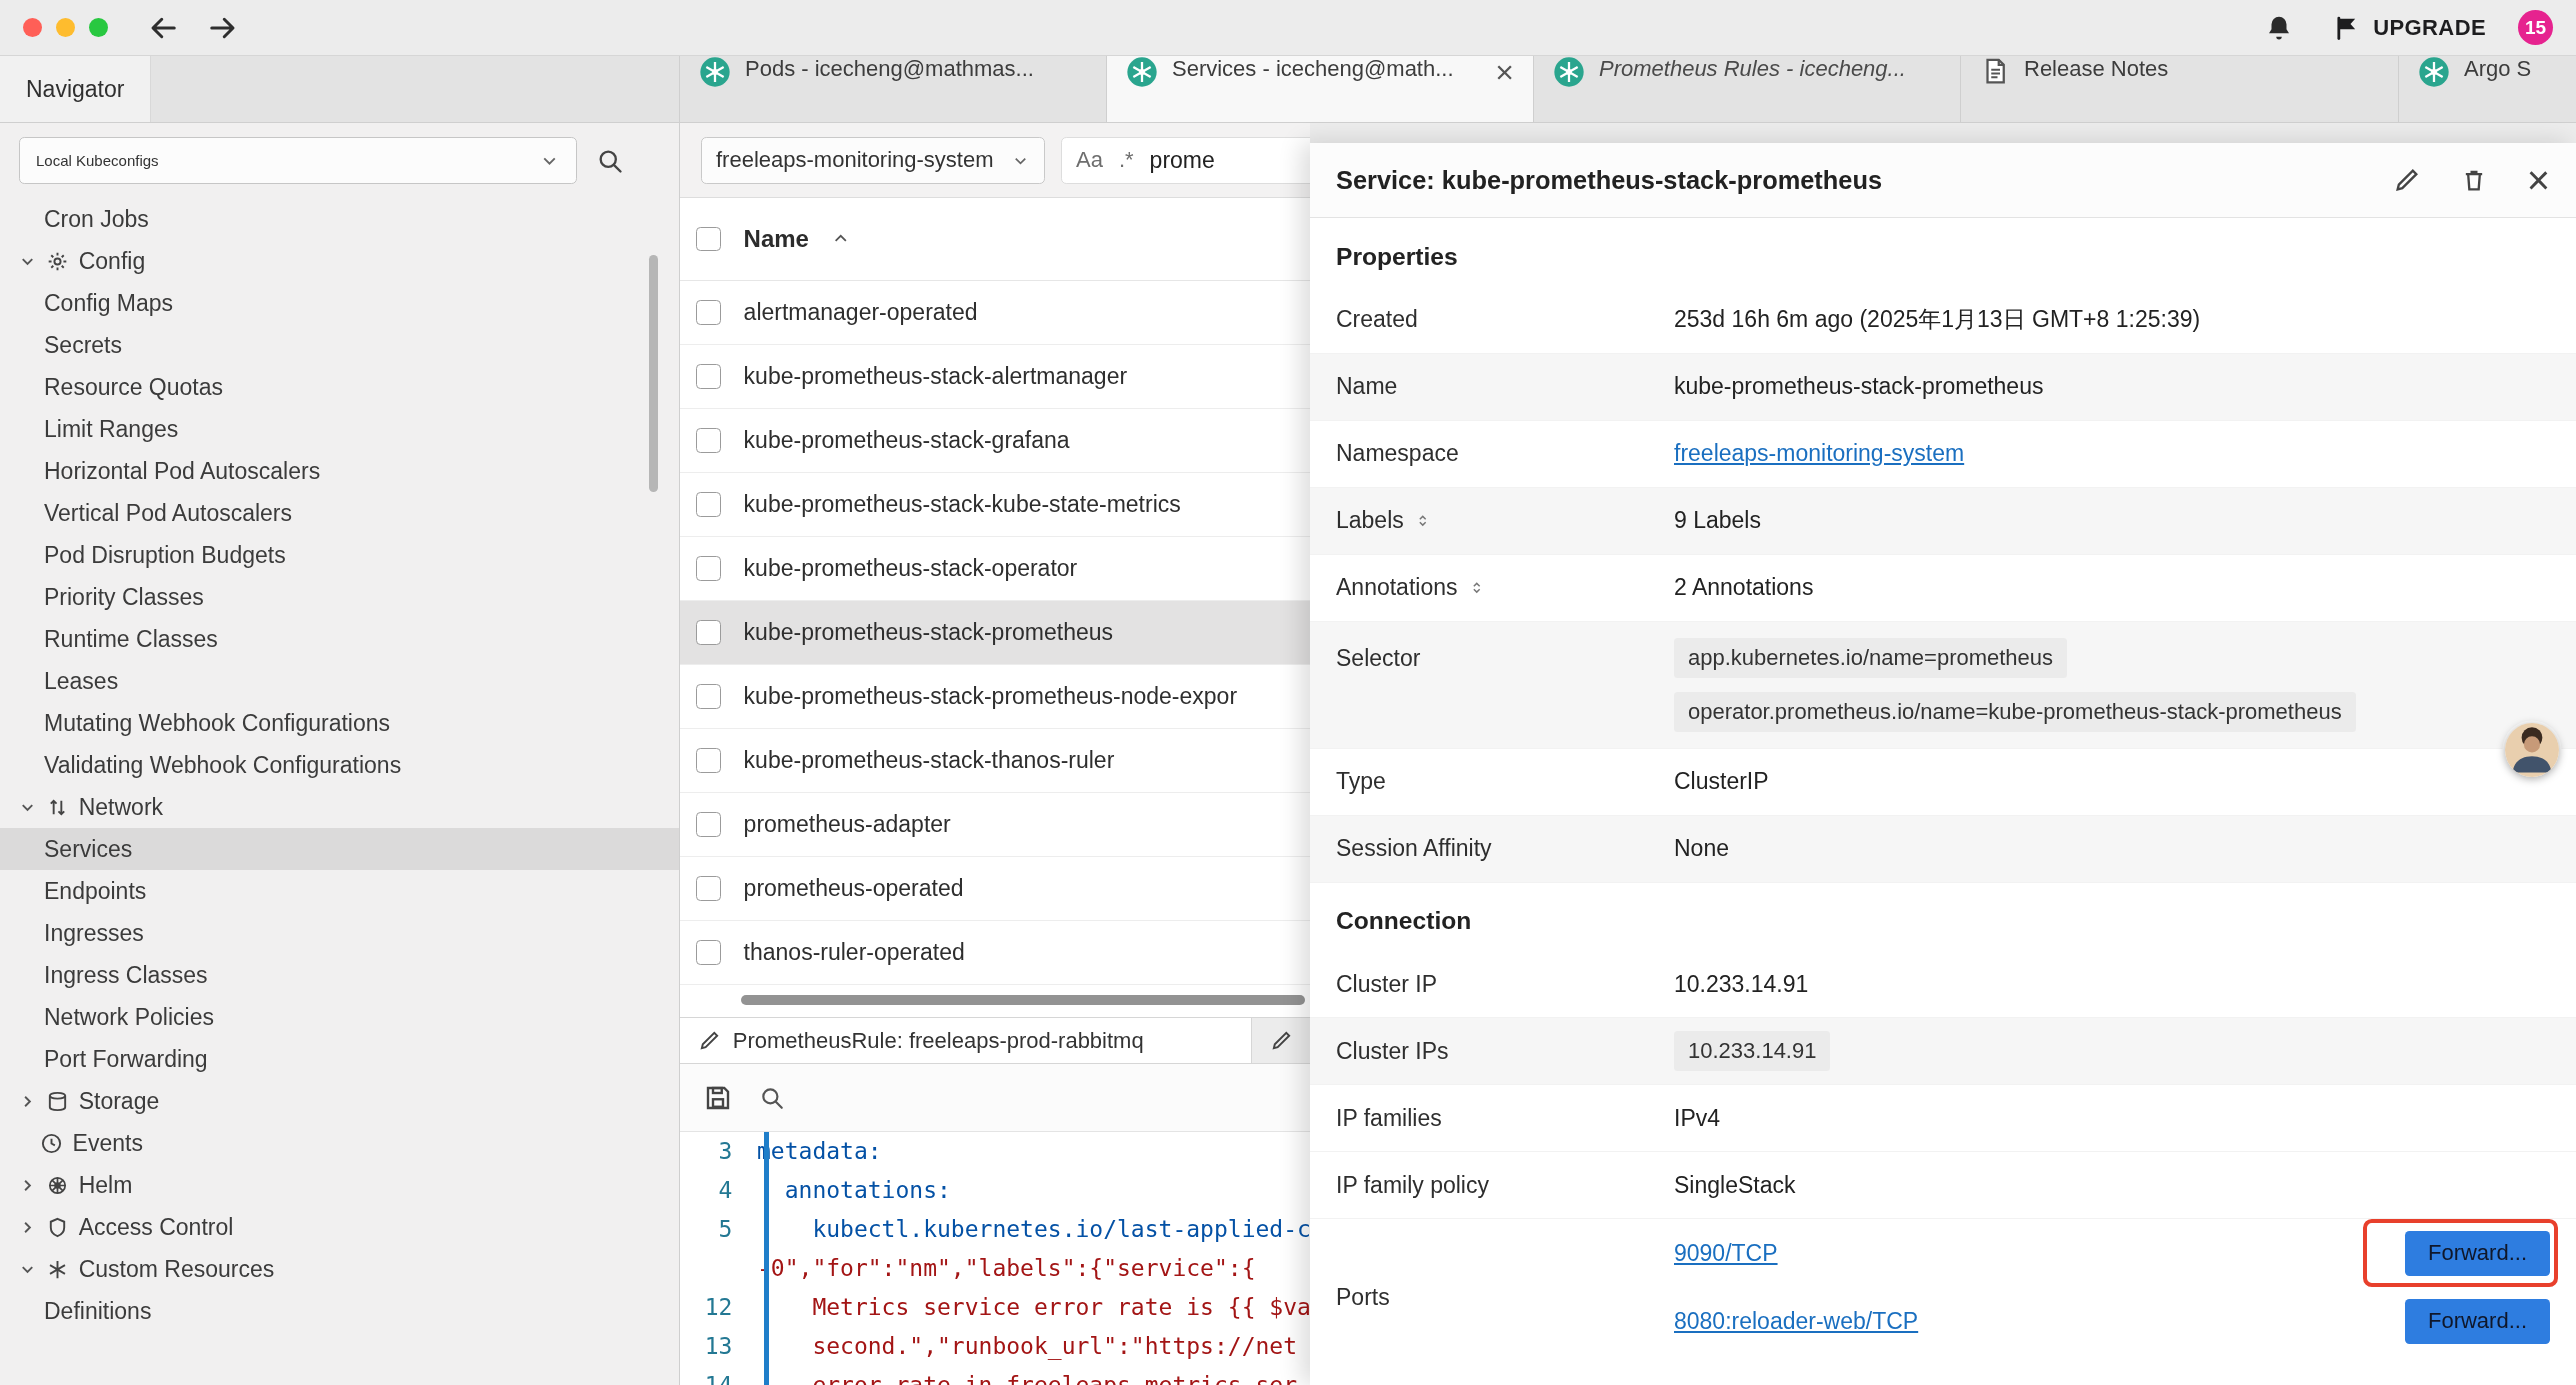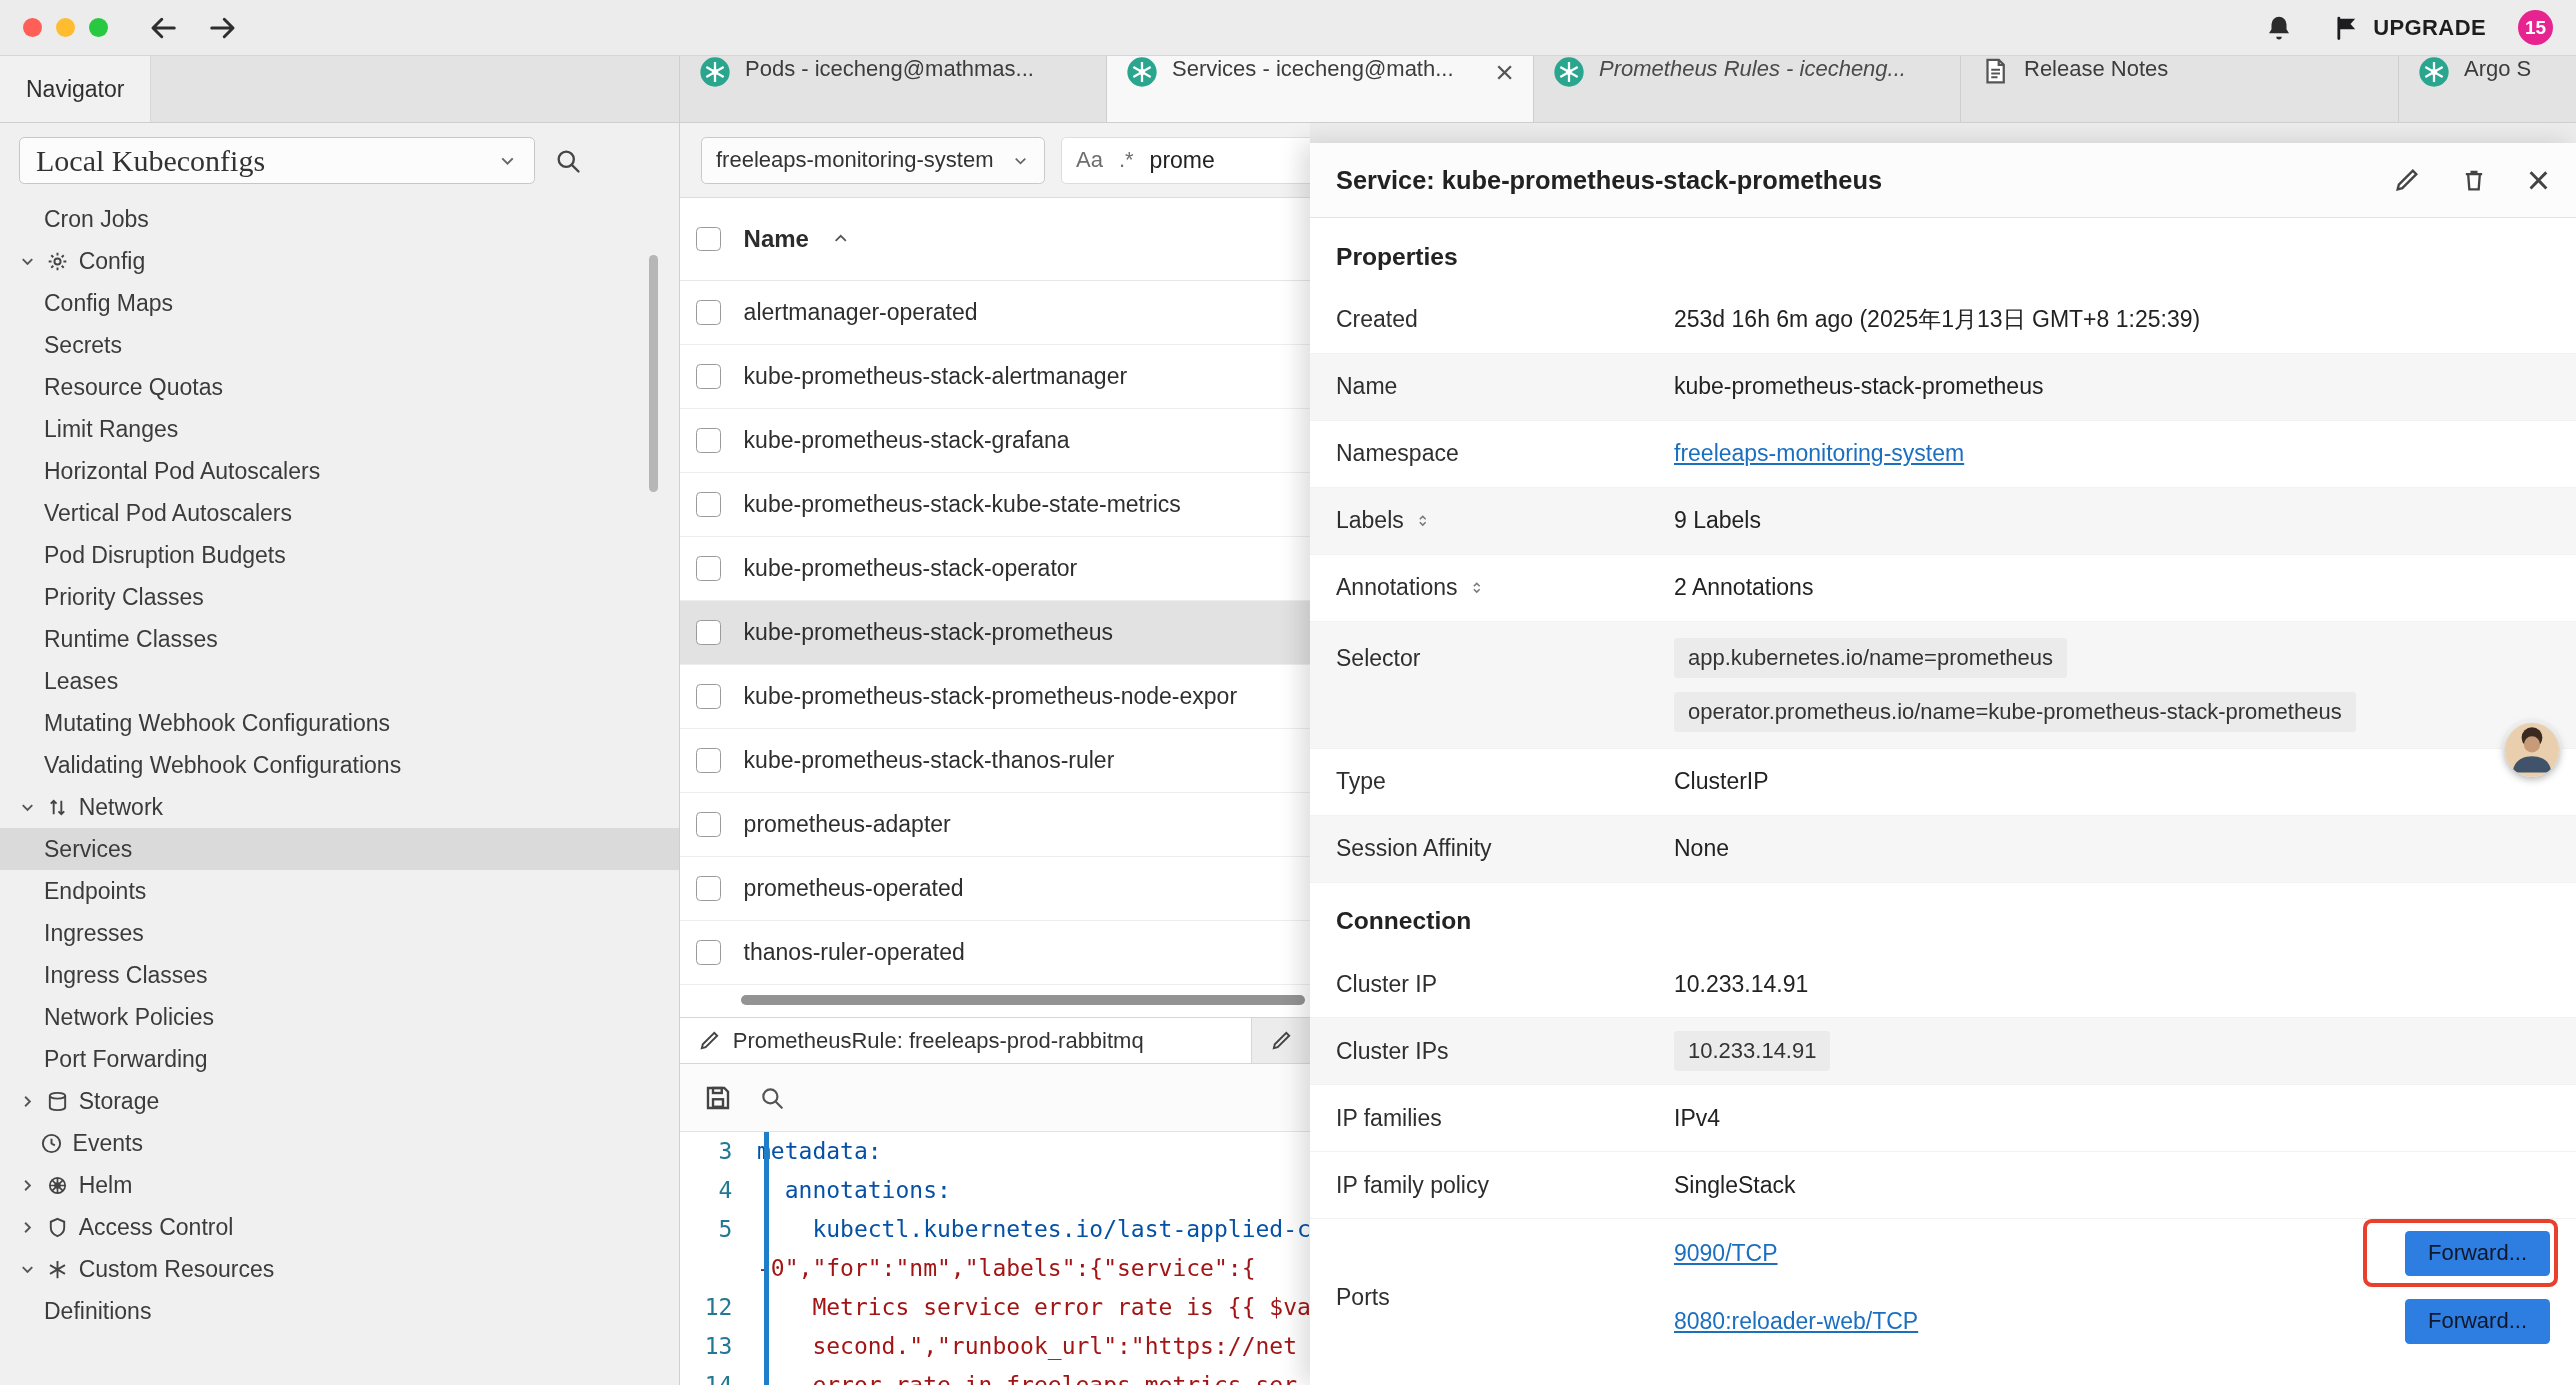--- a/index.html
+++ b/index.html
@@ -26,21 +26,21 @@
   .tab.active { background:#f8f8f8; }
   .tab.italic .tlabel { font-style:italic; color:#4a4a4a; }
   .tab.wide { width:438px; }
   .tab.last { flex:1; border-right:none; }
   .tab-close { margin-left:auto; font-size:32px; color:#555; line-height:1; }
   .k8s-badge { width:32px; height:32px; }
 
   
   .sidebar { position:absolute; top:123px; left:0; width:680px; bottom:0; background:#f1f0f0; border-right:0.9px solid #cfcfcf; overflow:hidden; }
   .kube-row { height:75px; display:flex; align-items:center; gap:19px; padding:0 19px; }
-  .kube-select { width:516px; height:47px; background:#fcfcfc; border:0.9px solid #c6c6c6; border-radius:5.3px; display:flex; align-items:center; justify-content:space-between; padding:0 16px; font-size:30px; color:#333;font-family:Liberation Serif, serif; }
+  .kube-select { width:558px; height:47px; background:#fcfcfc; border:0.9px solid #c6c6c6; border-radius:5.3px; display:flex; align-items:center; justify-content:space-between; padding:0 16px; font-size:15px; color:#333; }
   .tree { }
   .trow { height:42px; display:flex; align-items:center; gap:9.6px; padding-left:44px; font-size:23px; color:#3b3b3b; }
   .trow.group { padding-left:17.5px; }
   .trow.item { padding-left:40px; }
   .trow.selected { background:#dbdada; }
   .side-scroll { position:absolute; right:21px; top:132px; width:8.8px; height:237px; background:#b6b6b6; border-radius:4.4px; }
 
   
   .middle { position:absolute; top:123px; left:680px; width:630px; bottom:0; background:#fff; overflow:hidden; display:flex; flex-direction:column; }
   .mid-toolbar { height:75px; flex:none; display:flex; align-items:center; gap:16px; padding:0 21px; background:#f3f2f2; border-bottom:0.9px solid #ddd; }

